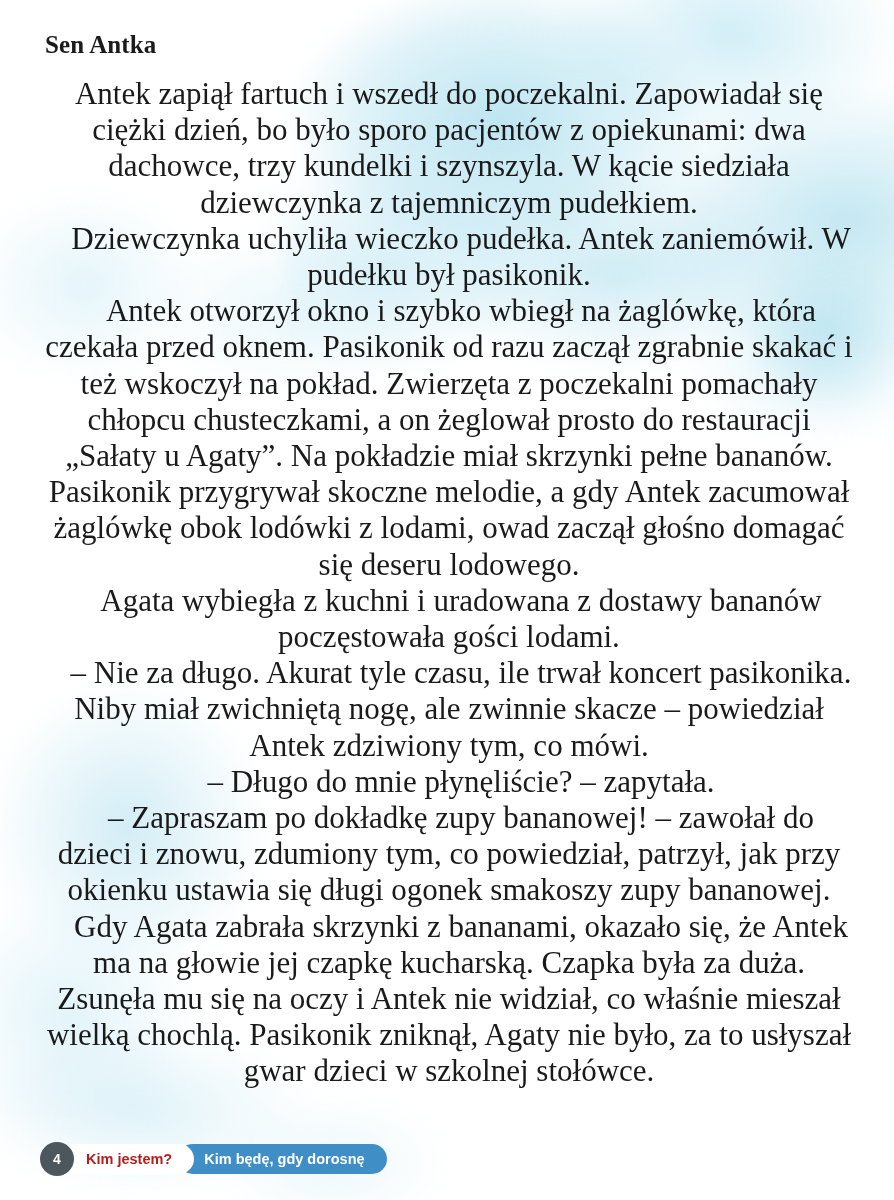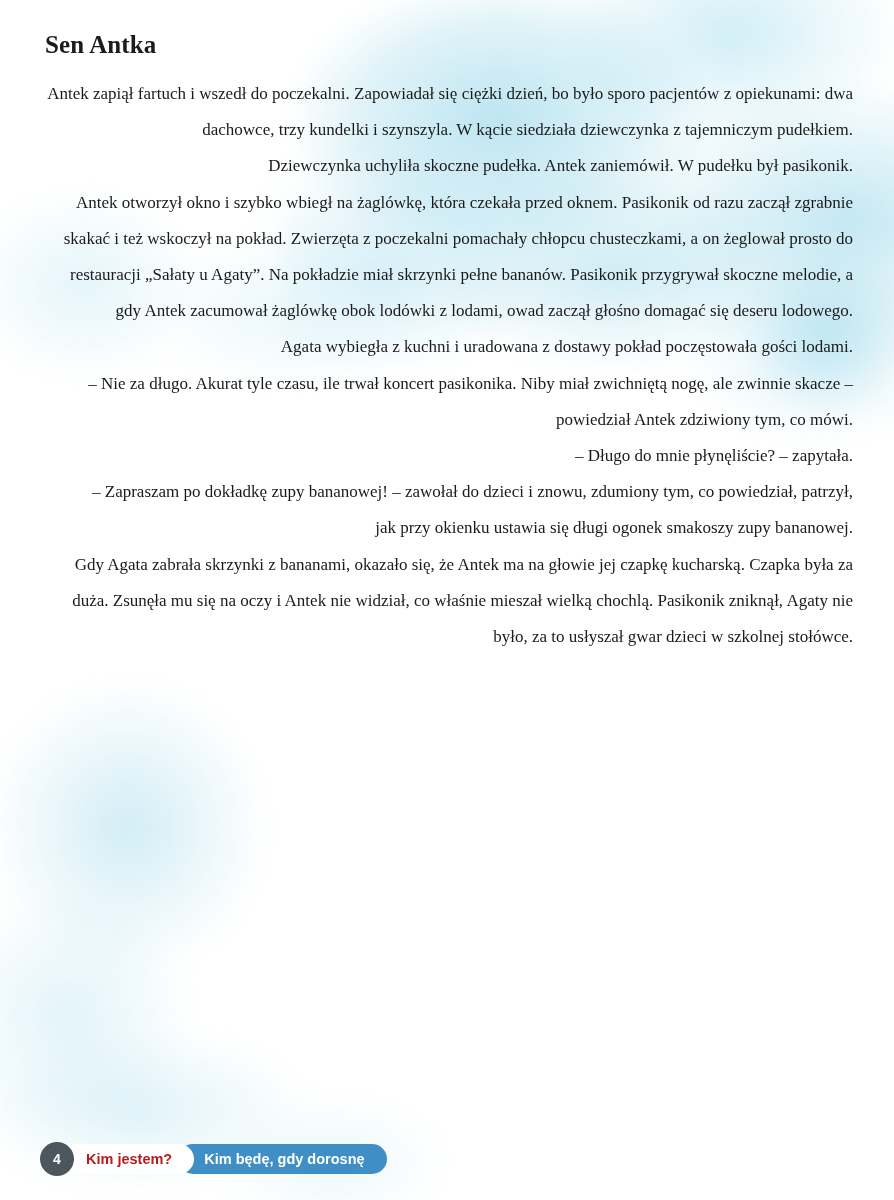--- a/index.html
+++ b/index.html
@@ -118,24 +118,24 @@
     font-weight: bold;
     font-size: 25px;
     line-height: 1.2;
     color: #1b1b1b;
     margin: 0 0 16px 0;
     letter-spacing: 0.1px;
   }
 
   .story-body {
     font-family: "Liberation Serif", "DejaVu Serif", serif;
-    font-size: 17px;
+    font-size: 31px;
     line-height: 36.2px;
     color: #1a1a1a;
-    text-align: right;
+    text-align: center;
     margin: 0;
     width: 808px;
   }
 
   .story-body p {
     margin: 0;
     text-indent: 0;
   }
 
   .story-body p.indent {
@@ -213,23 +213,23 @@
   <div class="wc wc-left-lower"></div>
   <div class="wc wc-bottom-band"></div>
   <div class="wc wc-right-edge"></div>
 
   <div id="content">
 
     <h1 class="story-title">Sen Antka</h1>
 
     <div class="story-body">
       <p>Antek zapiął fartuch i wszedł do poczekalni. Zapowiadał się ciężki dzień, bo było sporo pacjentów z opiekunami: dwa dachowce, trzy kundelki i szynszyla. W kącie siedziała dziewczynka z tajemniczym pudełkiem.</p>
-      <p class="indent">Dziewczynka uchyliła skoczne pudełka. Antek zaniemówił. W pudełku był pasikonik.</p>
+      <p class="indent">Dziewczynka uchyliła wieczko pudełka. Antek zaniemówił. W pudełku był pasikonik.</p>
       <p class="indent">Antek otworzył okno i szybko wbiegł na żaglówkę, która czekała przed oknem. Pasikonik od razu zaczął zgrabnie skakać i też wskoczył na pokład. Zwierzęta z poczekalni pomachały chłopcu chusteczkami, a on żeglował prosto do restauracji „Sałaty u Agaty”. Na pokładzie miał skrzynki pełne bananów. Pasikonik przygrywał skoczne melodie, a gdy Antek zacumował żaglówkę obok lodówki z lodami, owad zaczął głośno domagać się deseru lodowego.</p>
-      <p class="indent">Agata wybiegła z kuchni i uradowana z dostawy pokład poczęstowała gości lodami.</p>
+      <p class="indent">Agata wybiegła z kuchni i uradowana z dostawy bananów poczęstowała gości lodami.</p>
       <p class="indent">– Nie za długo. Akurat tyle czasu, ile trwał koncert pasikonika. Niby miał zwichniętą nogę, ale zwinnie skacze – powiedział Antek zdziwiony tym, co mówi.</p>
       <p class="indent">– Długo do mnie płynęliście? – zapytała.</p>
       <p class="indent">– Zapraszam po dokładkę zupy bananowej! – zawołał do dzieci i znowu, zdumiony tym, co powiedział, patrzył, jak przy okienku ustawia się długi ogonek smakoszy zupy bananowej.</p>
       <p class="indent">Gdy Agata zabrała skrzynki z bananami, okazało się, że Antek ma na głowie jej czapkę kucharską. Czapka była za duża. Zsunęła mu się na oczy i Antek nie widział, co właśnie mieszał wielką chochlą. Pasikonik zniknął, Agaty nie było, za to usłyszał gwar dzieci w szkolnej stołówce.</p>
     </div>
   </div>
 
   <div id="footer">
     <div class="page-badge">4</div>
     <div class="pill pill-white">Kim jestem?</div>

